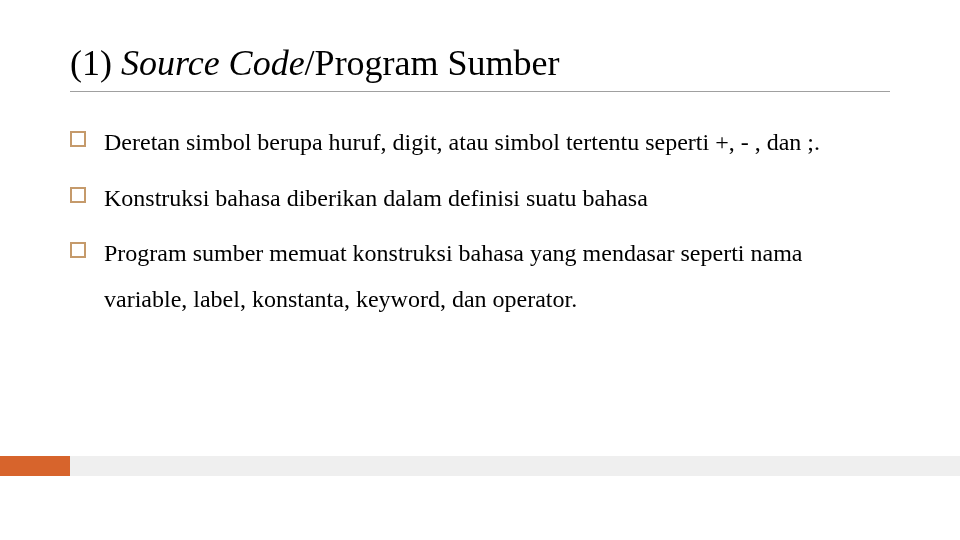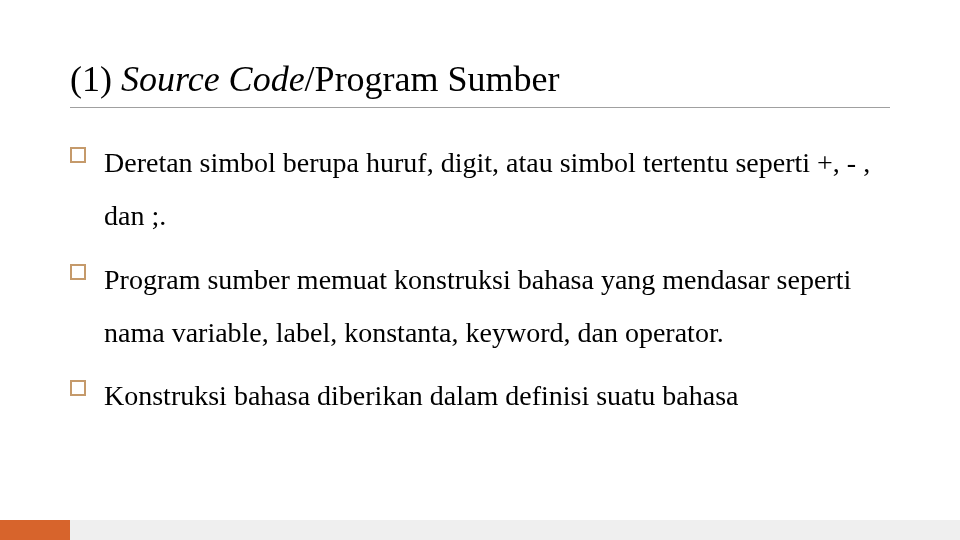--- a/index.html
+++ b/index.html
@@ -8,43 +8,43 @@
     width: 960px;
     height: 540px;
     background: #ffffff;
     font-family: "Times New Roman", Times, serif;
     color: #000000;
     overflow: hidden;
   }
   .slide {
     position: relative;
     width: 960px;
-    height: 540px;
+    height: 476px;
     box-sizing: border-box;
-    padding: 58px 70px 0 70px;
+    padding: 42px 70px 0 70px;
   }
   .title {
     font-size: 36px;
     line-height: 1.2;
     border-bottom: 1px solid #a0a0a0;
     padding-bottom: 6px;
     margin-bottom: 28px;
   }
   .title .italic {
     font-style: italic;
   }
   .bullets {
     list-style: none;
     padding: 0;
     margin: 0;
   }
   .bullets > li {
     position: relative;
     padding-left: 34px;
-    font-size: 28px;
+    font-size: 24px;
     line-height: 1.9;
     margin-bottom: 10px;
   }
   .bullets > li .marker {
     position: absolute;
     left: 0;
     top: 11px;
     width: 16px;
     height: 16px;
     border: 2px solid #c59a6b;
@@ -77,23 +77,23 @@
     <span>(1) </span><span class="italic">Source Code</span><span>/Program Sumber</span>
   </div>
 
   <ul class="bullets">
     <li>
       <span class="marker"></span>
       <span>Deretan simbol berupa huruf, digit, atau simbol tertentu seperti +, - , dan ;.</span>
     </li>
     <li>
       <span class="marker"></span>
-      <span>Program sumber memuat konstruksi bahasa yang mendasar seperti nama variable, label, konstanta, keyword, dan operator.</span>
+      <span>Konstruksi bahasa diberikan dalam definisi suatu bahasa</span>
     </li>
     <li>
       <span class="marker"></span>
-      <span>Konstruksi bahasa diberikan dalam definisi suatu bahasa</span>
+      <span>Program sumber memuat konstruksi bahasa yang mendasar seperti nama variable, label, konstanta, keyword, dan operator.</span>
     </li>
   </ul>
 
   <div class="footer-bar"></div>
   <div class="footer-accent"></div>
 </div>
 
 </body></html>

